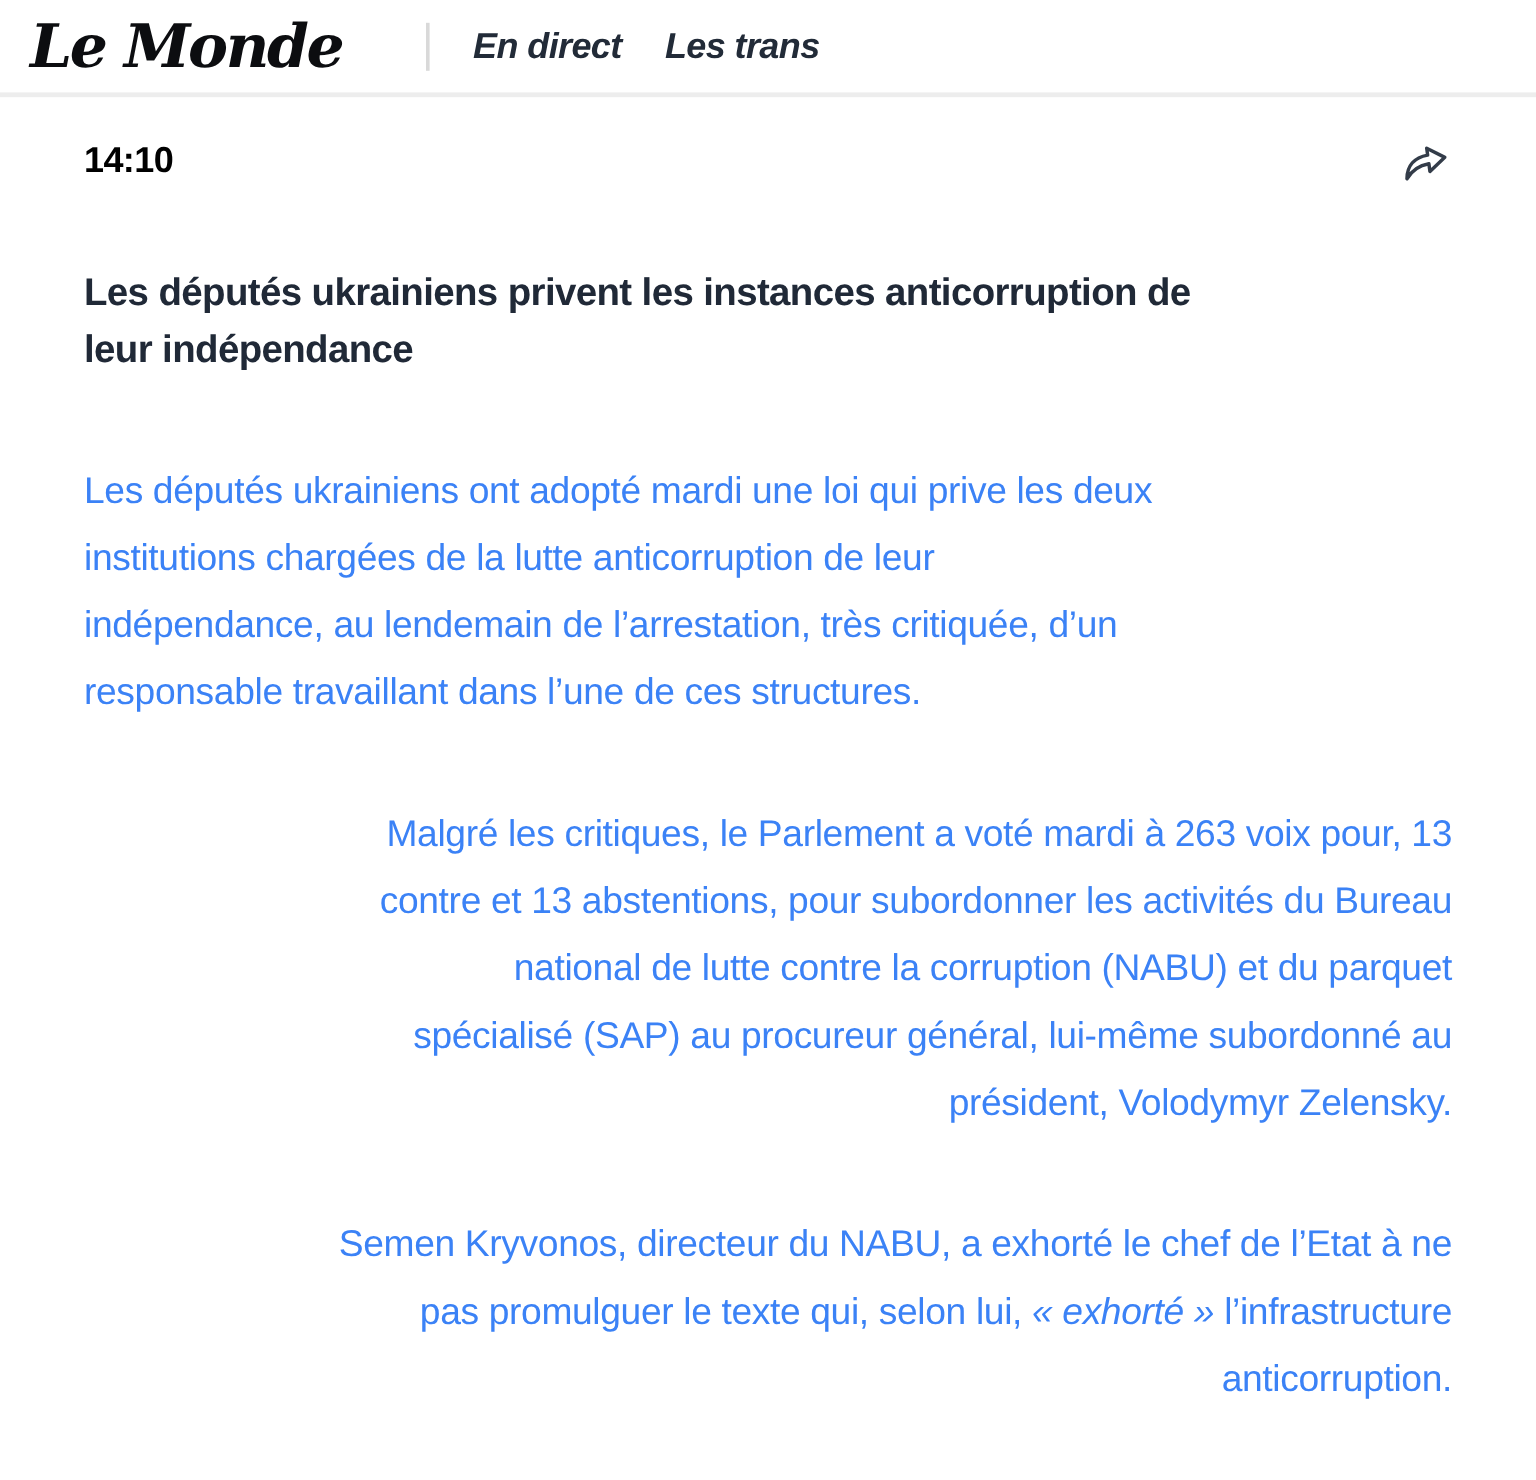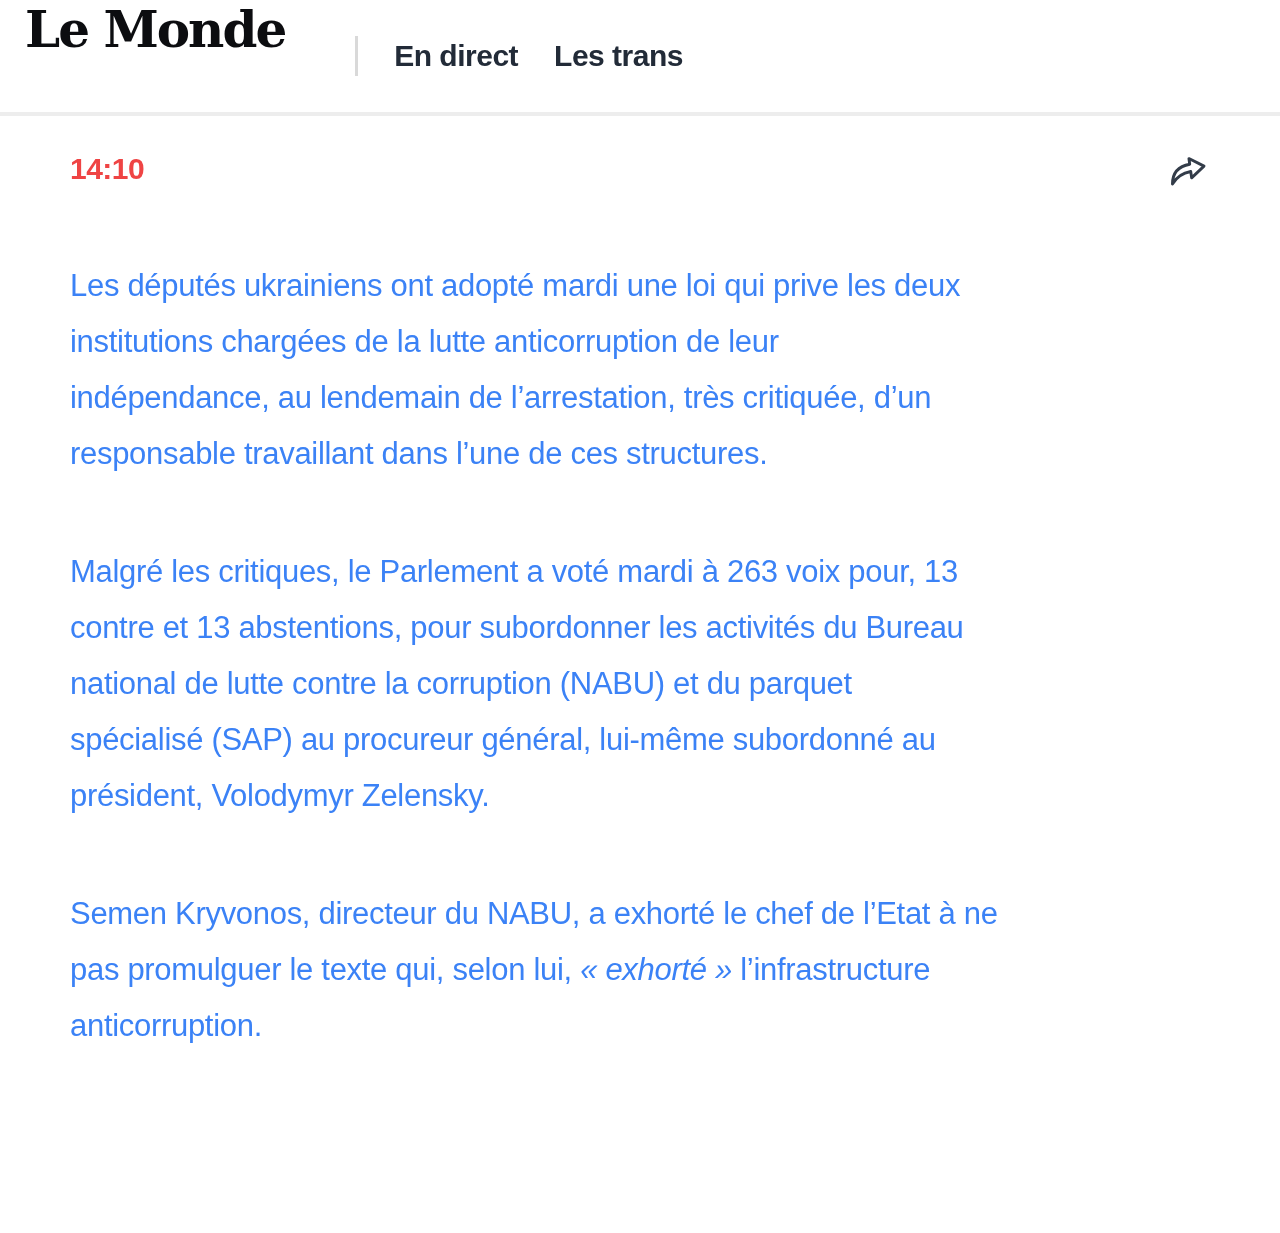--- a/index.html
+++ b/index.html
@@ -9,25 +9,27 @@
     width: 1280px;
     height: 1233px;
     background: #ffffff;
     overflow: hidden;
     font-family: "Liberation Sans", sans-serif;
     color: #2e3744;
   }
   
   .topbar {
     display: flex;
-    height: 116px;
+    align-items: center;
+    height: 81px;
     padding-left: 25px;
     border-bottom: 4px solid #ededed;
     white-space: nowrap;
     overflow: hidden;
+    font-style: italic;
   }
   .logo {
     font-family: "DejaVu Serif", serif;
     font-weight: 700;
     font-size: 50px;
     letter-spacing: -2px;
     color: #0c0d10;
     margin-right: 70px;
     cursor: pointer;
     flex: 0 0 auto;
@@ -57,21 +59,21 @@
     margin-top: 30px;
     height: 46px;
     display: flex;
     justify-content: space-between;
     align-items: center;
   }
   .timestamp {
     font-weight: 700;
     font-size: 30px;
     letter-spacing: -0.5px;
-    color: #ef4444;
+    color: #000000;
   }
   .share-btn {
     background: none;
     border: none;
     padding: 0;
     cursor: pointer;
     line-height: 0;
   }
   .share-btn svg {
     width: 46px;
@@ -88,21 +90,21 @@
     white-space: pre-line;
   }
   .post-body p {
     font-size: 31px;
     line-height: 56px;
     letter-spacing: -0.3px;
     color: #3b82f6;
     white-space: pre-line;
   }
   .post-body p.first { margin-top: 66px; }
-  .post-body p + p { margin-top: 62px; }
+  .post-body p + p { margin-top: 62px; text-align: right; }
   .quote-italic { font-style: italic; }
 </style>
 </head>
 <body>
 
 <div class="page">
 
   <header class="topbar">
     <div class="logo">Le Monde</div>
     <nav class="nav">
@@ -118,20 +120,22 @@
       <span class="timestamp">14:10</span>
       <button class="share-btn">
         <span>
           <svg viewBox="0 0 48 48" fill="none" stroke="#333c49" stroke-width="3" stroke-linejoin="round" stroke-linecap="round" aria-hidden="true">
             <path d="M27.5 13.5 L42 23.5 L27.5 33.8 V27.1 C18.5 27.4 12 30.8 6.8 37.4 C8.4 26.2 15.8 19.9 27.5 19.5 Z"></path>
           </svg>
         </span>
       </button>
     </div>
 
+    <h2 class="headline">Les députés ukrainiens privent les instances anticorruption de
+leur indépendance</h2>
 
     <div class="post-body">
       <p class="first">Les députés ukrainiens ont adopté mardi une loi qui prive les deux
 institutions chargées de la lutte anticorruption de leur
 indépendance, au lendemain de l’arrestation, très critiquée, d’un
 responsable travaillant dans l’une de ces structures.</p>
       <p>Malgré les critiques, le Parlement a voté mardi à 263 voix pour, 13
 contre et 13 abstentions, pour subordonner les activités du Bureau
 national de lutte contre la corruption (NABU) et du parquet
 spécialisé (SAP) au procureur général, lui-même subordonné au

